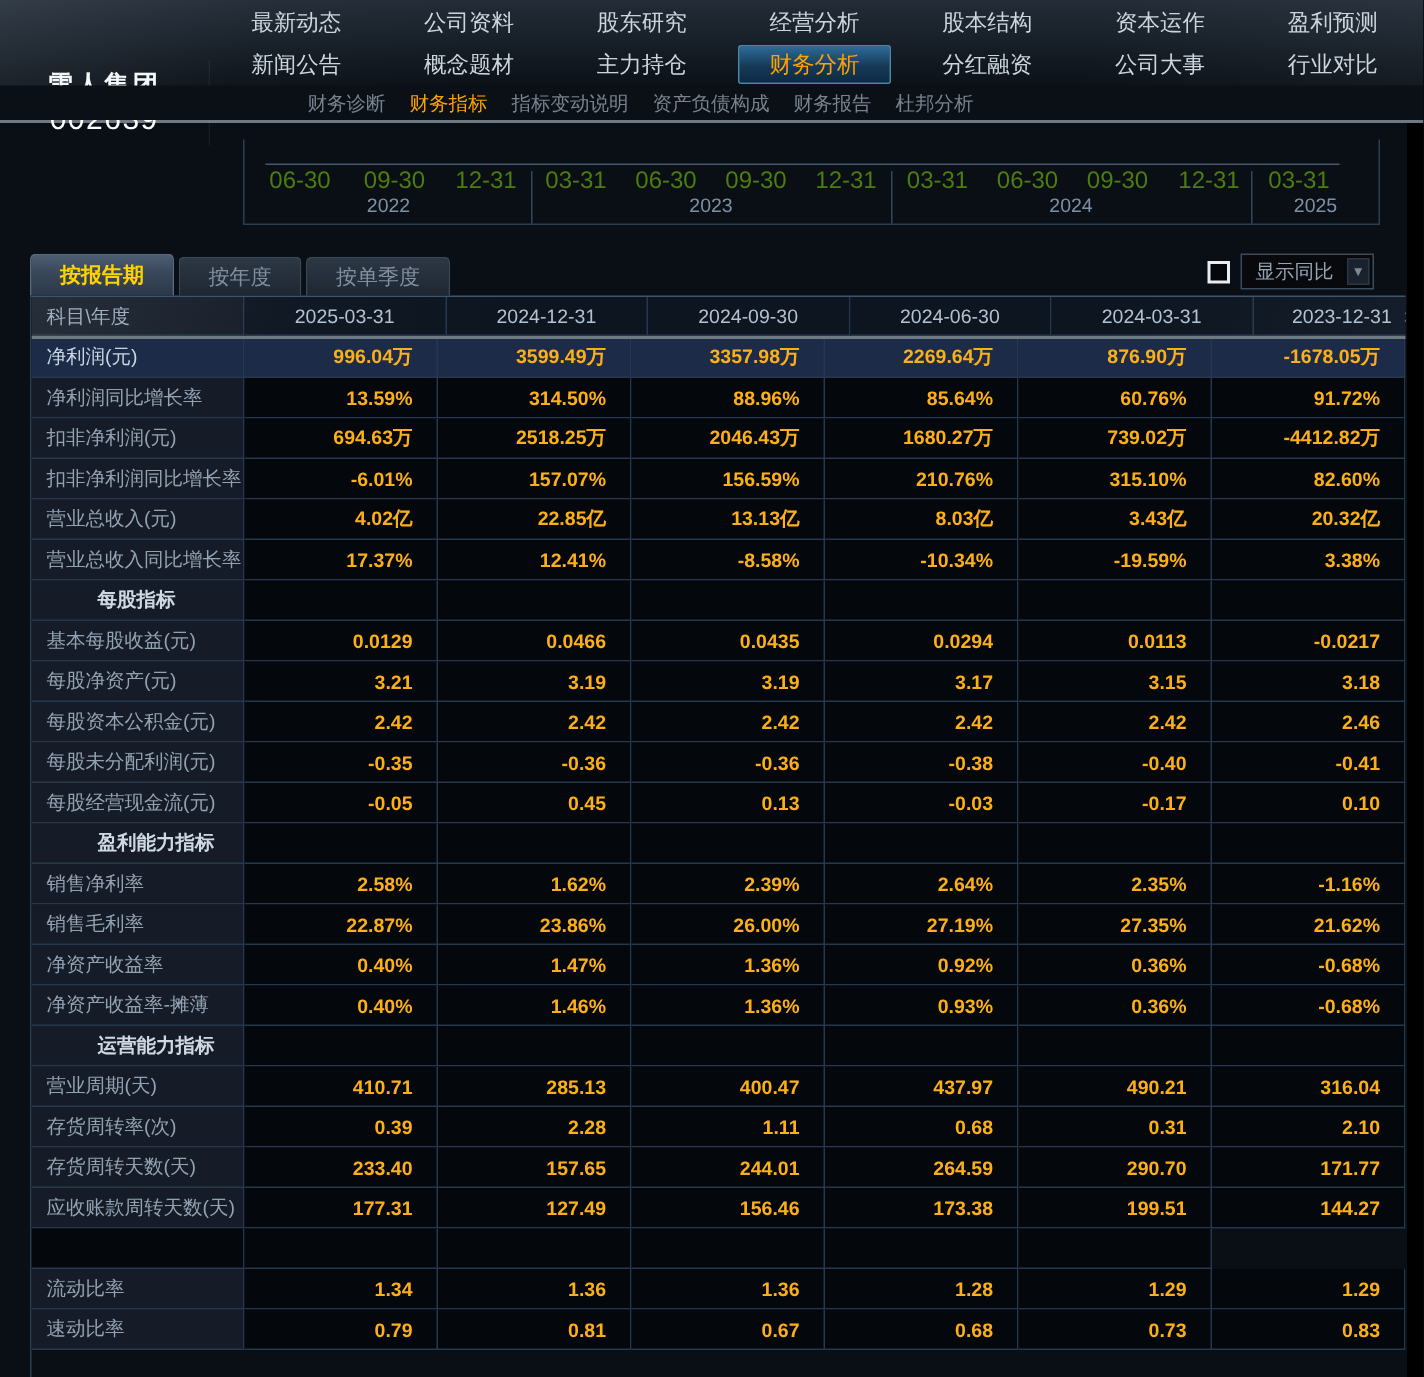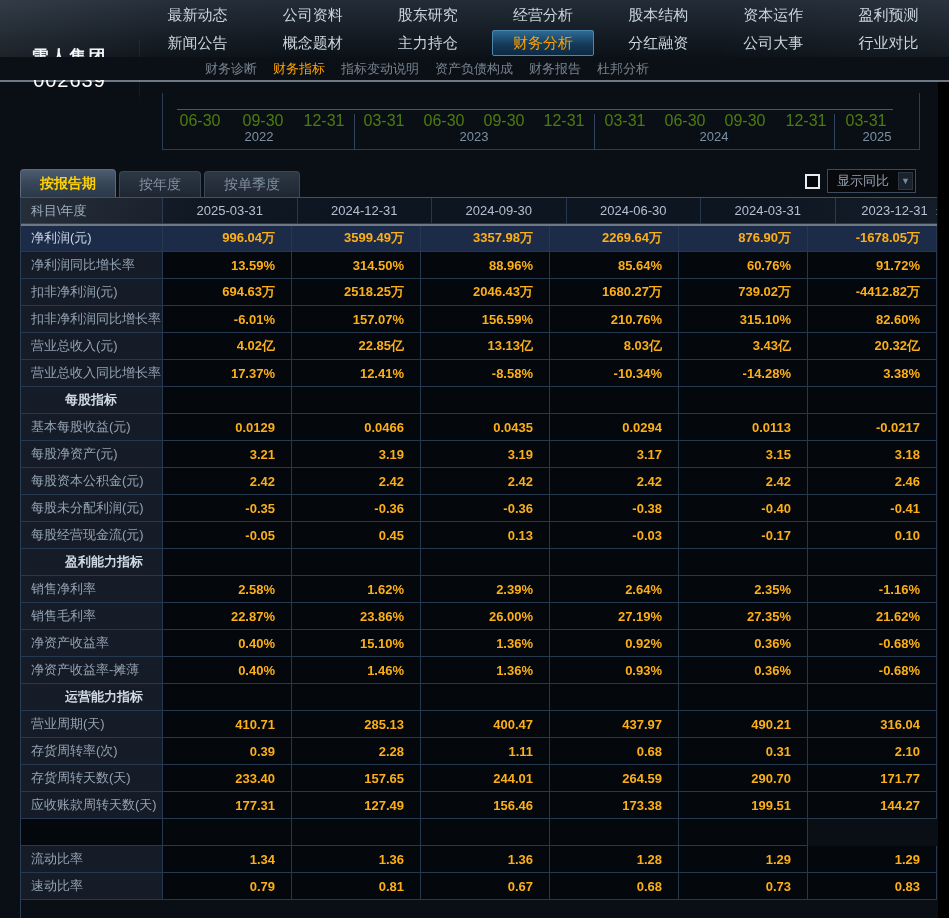--- a/index.html
+++ b/index.html
@@ -221,21 +221,21 @@
       <div class="tcell value">8.03亿</div>
       <div class="tcell value">3.43亿</div>
       <div class="tcell value">20.32亿</div>
     </div>
     <div class="trow">
       <div class="tcell label">营业总收入同比增长率</div>
       <div class="tcell value">17.37%</div>
       <div class="tcell value">12.41%</div>
       <div class="tcell value">-8.58%</div>
       <div class="tcell value">-10.34%</div>
-      <div class="tcell value">-14.28%</div>
+      <div class="tcell value">-19.59%</div>
       <div class="tcell value">3.38%</div>
     </div>
     <div class="trow section">
       <div class="tcell label">每股指标</div>
       <div class="tcell value"></div>
       <div class="tcell value"></div>
       <div class="tcell value"></div>
       <div class="tcell value"></div>
       <div class="tcell value"></div>
       <div class="tcell value"></div>
@@ -308,21 +308,21 @@
       <div class="tcell value">22.87%</div>
       <div class="tcell value">23.86%</div>
       <div class="tcell value">26.00%</div>
       <div class="tcell value">27.19%</div>
       <div class="tcell value">27.35%</div>
       <div class="tcell value">21.62%</div>
     </div>
     <div class="trow">
       <div class="tcell label">净资产收益率</div>
       <div class="tcell value">0.40%</div>
-      <div class="tcell value">15.10%</div>
+      <div class="tcell value">1.47%</div>
       <div class="tcell value">1.36%</div>
       <div class="tcell value">0.92%</div>
       <div class="tcell value">0.36%</div>
       <div class="tcell value">-0.68%</div>
     </div>
     <div class="trow">
       <div class="tcell label">净资产收益率-摊薄</div>
       <div class="tcell value">0.40%</div>
       <div class="tcell value">1.46%</div>
       <div class="tcell value">1.36%</div>

